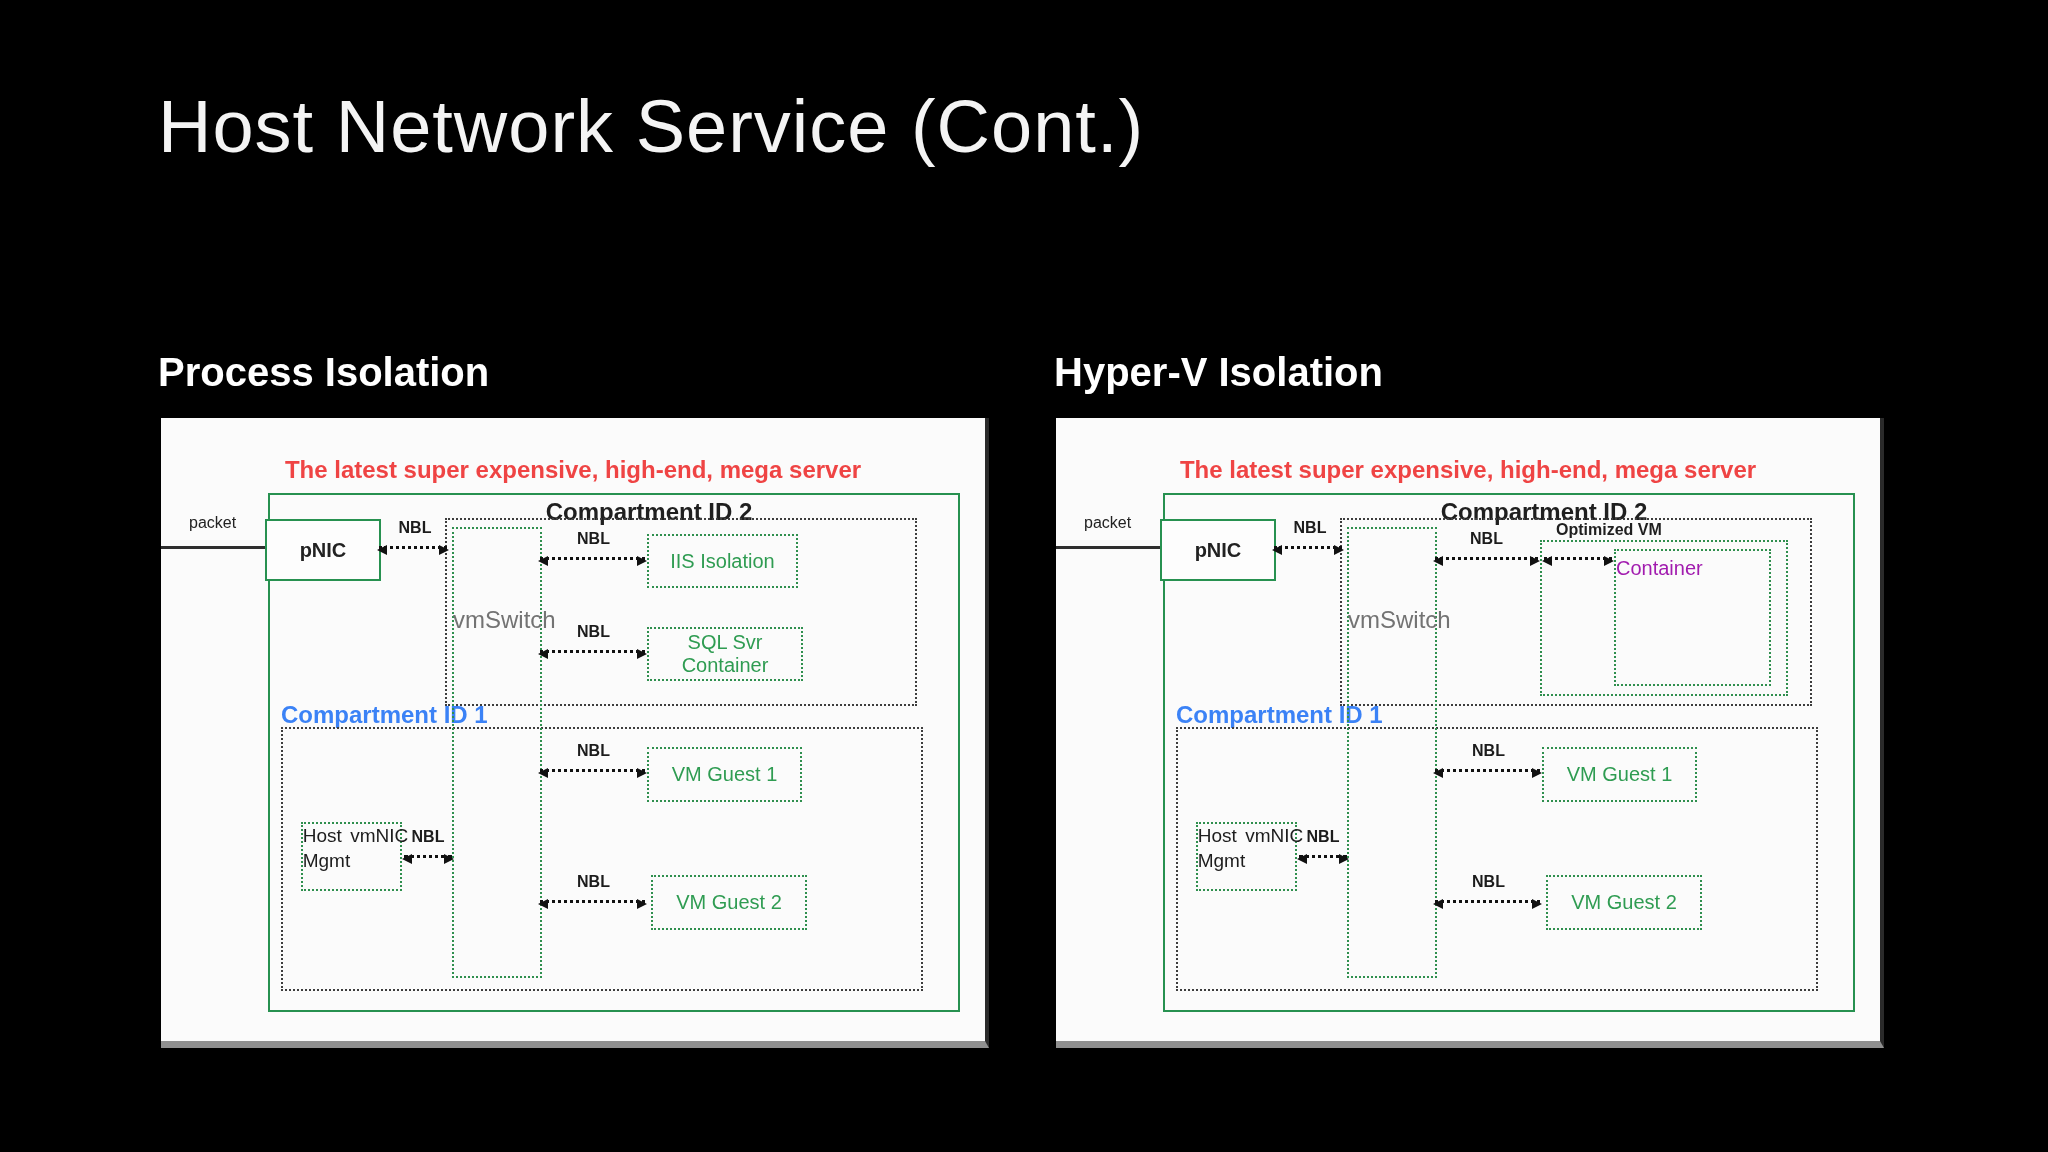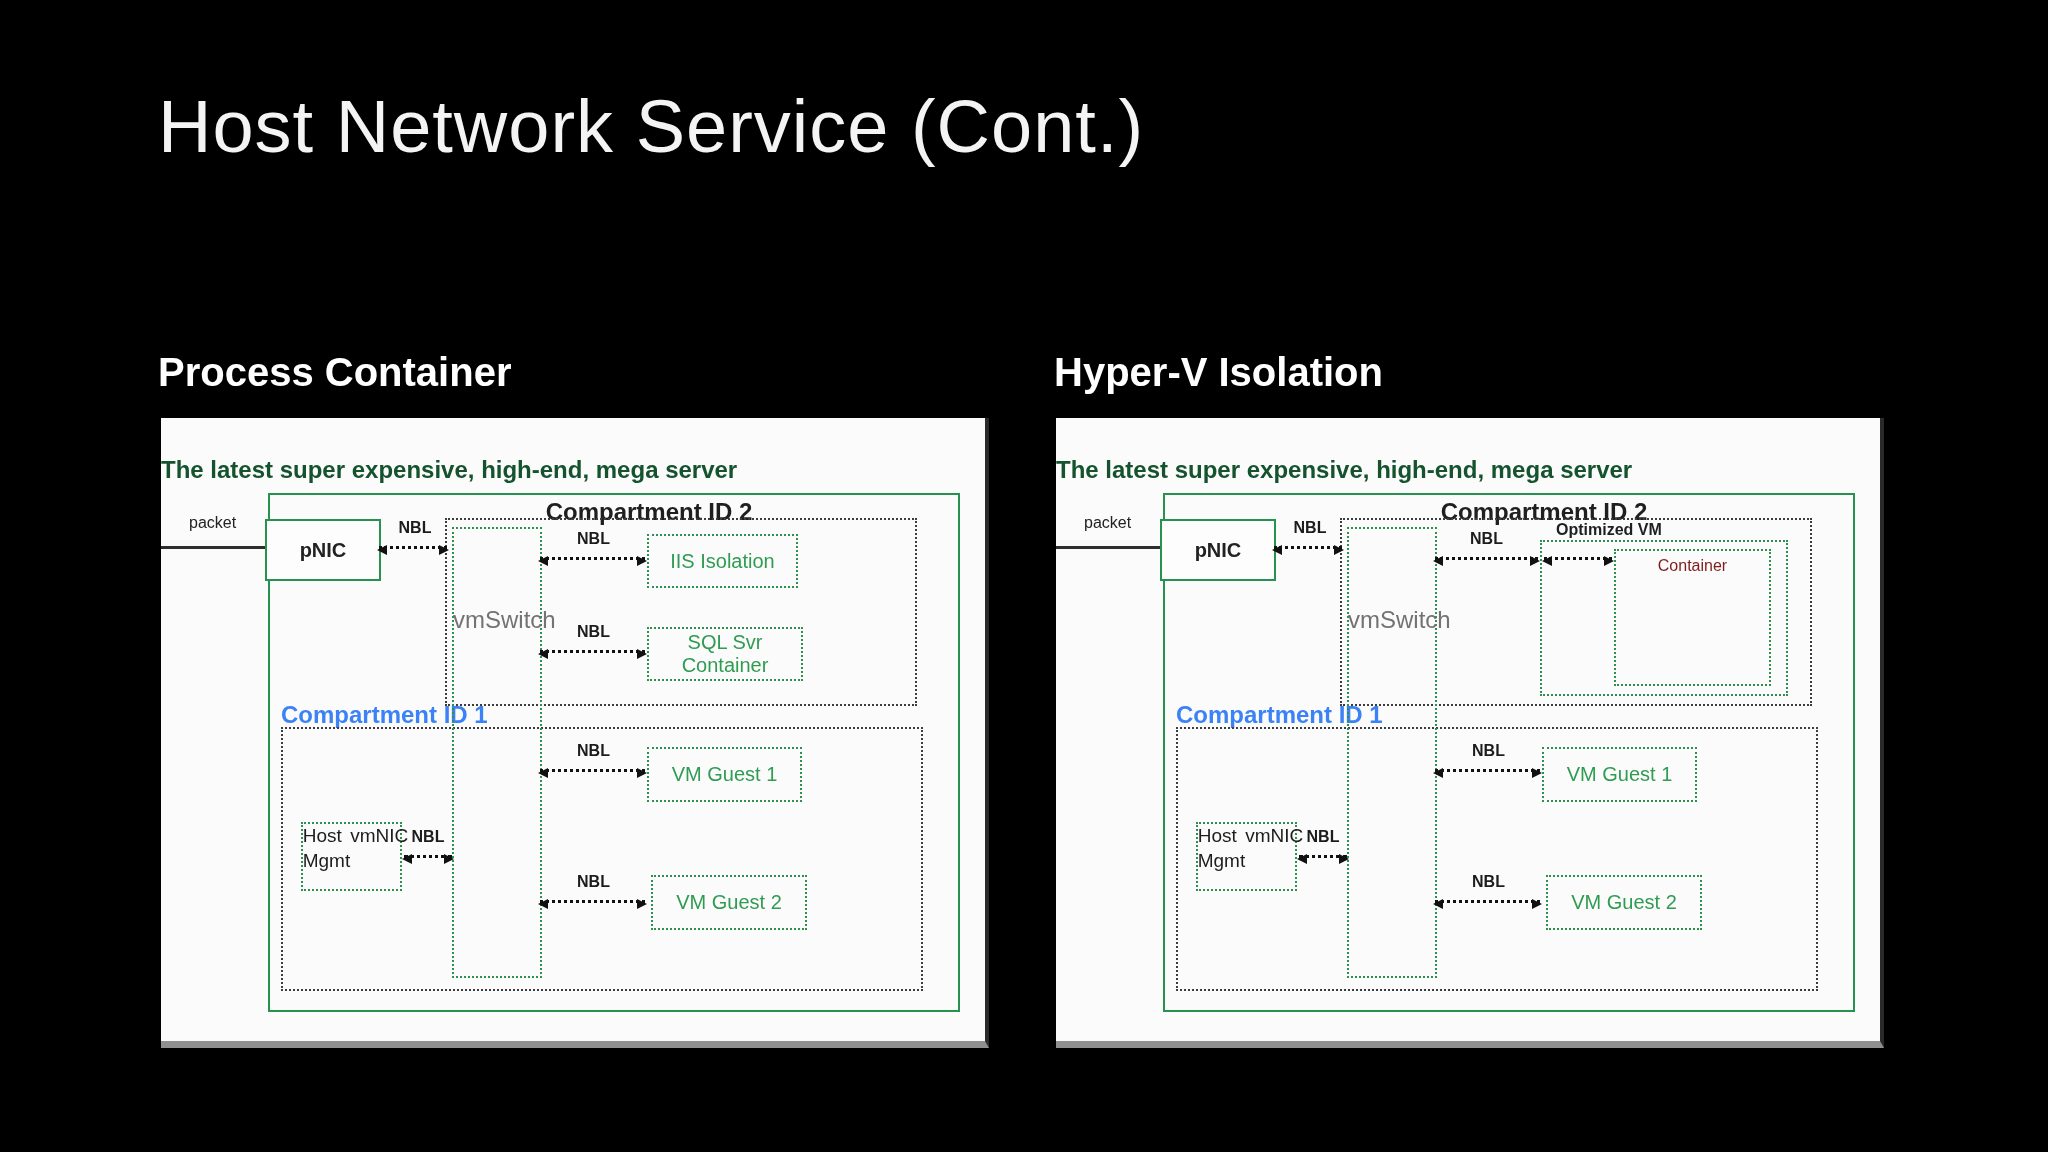--- a/index.html
+++ b/index.html
@@ -3,22 +3,22 @@
 <meta charset="utf-8">
 <style>
   html,body{margin:0;padding:0;background:#000;}
   .slide{position:relative;width:2048px;height:1152px;background:#000;overflow:hidden;
          font-family:"Liberation Sans",sans-serif;}
   .slide-title{position:absolute;left:158px;top:84px;font-size:74px;font-weight:200;
                color:#f4f4f4;letter-spacing:1px;font-family:"Liberation Sans",sans-serif;}
   .section-heading{position:absolute;top:350px;font-size:40px;font-weight:bold;color:#ffffff;}
   .panel{position:absolute;top:418px;width:824px;height:623px;background:#fbfbfb;
          border-right:4px solid #2a2a2a;border-bottom:7px solid #8f8f8f;}
-  .server-title{position:absolute;top:38px;left:0;width:100%;
-                font-size:24px;font-weight:600;color:#14532d;}
+  .server-title{position:absolute;top:38px;left:0;width:100%;text-align:center;
+                font-size:24px;font-weight:600;color:#ef4444;}
   .outer-box{position:absolute;left:107px;top:75px;width:688px;height:515px;
              border:2px solid #279150;}
   .comp2-label{position:absolute;left:181px;top:80px;width:614px;text-align:center;
                font-size:24px;font-weight:600;color:#1f1f1f;}
   .comp1-label{position:absolute;left:120px;top:283px;font-size:24px;font-weight:700;color:#3b82f6;}
   .comp-dotted{position:absolute;border:2px dotted #3d3d3d;}
   .comp2-box{left:284px;top:100px;width:468px;height:184px;}
   .comp1-box{left:120px;top:309px;width:638px;height:260px;}
   .pnic-box{position:absolute;left:104px;top:101px;width:112px;height:58px;background:#fdfdfd;
             border:2px solid #279150;display:flex;align-items:center;justify-content:center;
@@ -37,36 +37,36 @@
   .hostmgmt-box{position:absolute;left:140px;top:404px;width:101px;height:69px;
                 border:2px dotted #2f8f4e;font-size:19px;color:#1d1d1d;
                 display:flex;flex-direction:row;justify-content:center;padding-left:8px;
                 box-sizing:border-box;line-height:1.3;}
   .optvm-label{position:absolute;left:500px;top:103px;width:228px;text-align:left;
                font-size:16px;font-weight:600;color:#1f1f1f;}
   .optvm-box{position:absolute;left:484px;top:122px;width:244px;height:152px;
              border:2px dotted #2f8f4e;}
   .container-box{position:absolute;left:558px;top:131px;width:153px;height:133px;
                  border:2px dotted #2f8f4e;}
-  .container-label{margin-top:6px;text-align:center;font-size:16px;color:#7f1d1d;}
+  .container-label{margin-top:6px;font-size:20px;color:#a21caf;}
   .arrow{position:absolute;height:0;border-top:3px dotted #111;}
   .arrow::before,.arrow::after{content:"";position:absolute;top:-4px;width:0;height:0;
       border-top:5px solid transparent;border-bottom:5px solid transparent;}
   .arrow::before{left:-2px;border-right:10px solid #111;}
   .arrow::after{right:-2px;border-left:10px solid #111;}
   .nbl{position:absolute;font-size:16px;font-weight:700;color:#1c1c1c;text-align:center;}
 </style>
 </head>
 <body>
 
 <div class="slide">
 
   <div class="slide-title">Host Network Service (Cont.)</div>
 
-  <div class="section-heading" style="left:158px;">Process Container</div>
+  <div class="section-heading" style="left:158px;">Process Isolation</div>
   <div class="section-heading" style="left:1054px;">Hyper-V Isolation</div>
 
   <div class="panel" style="left:161px;">
     <div class="server-title">The latest super expensive, high-end, mega server</div>
     <div class="outer-box"></div>
     <div class="comp2-label">Compartment ID 2</div>
 
     <div class="comp-dotted comp2-box"></div>
     <div class="comp1-label">Compartment ID 1</div>
     <div class="comp-dotted comp1-box"></div>

